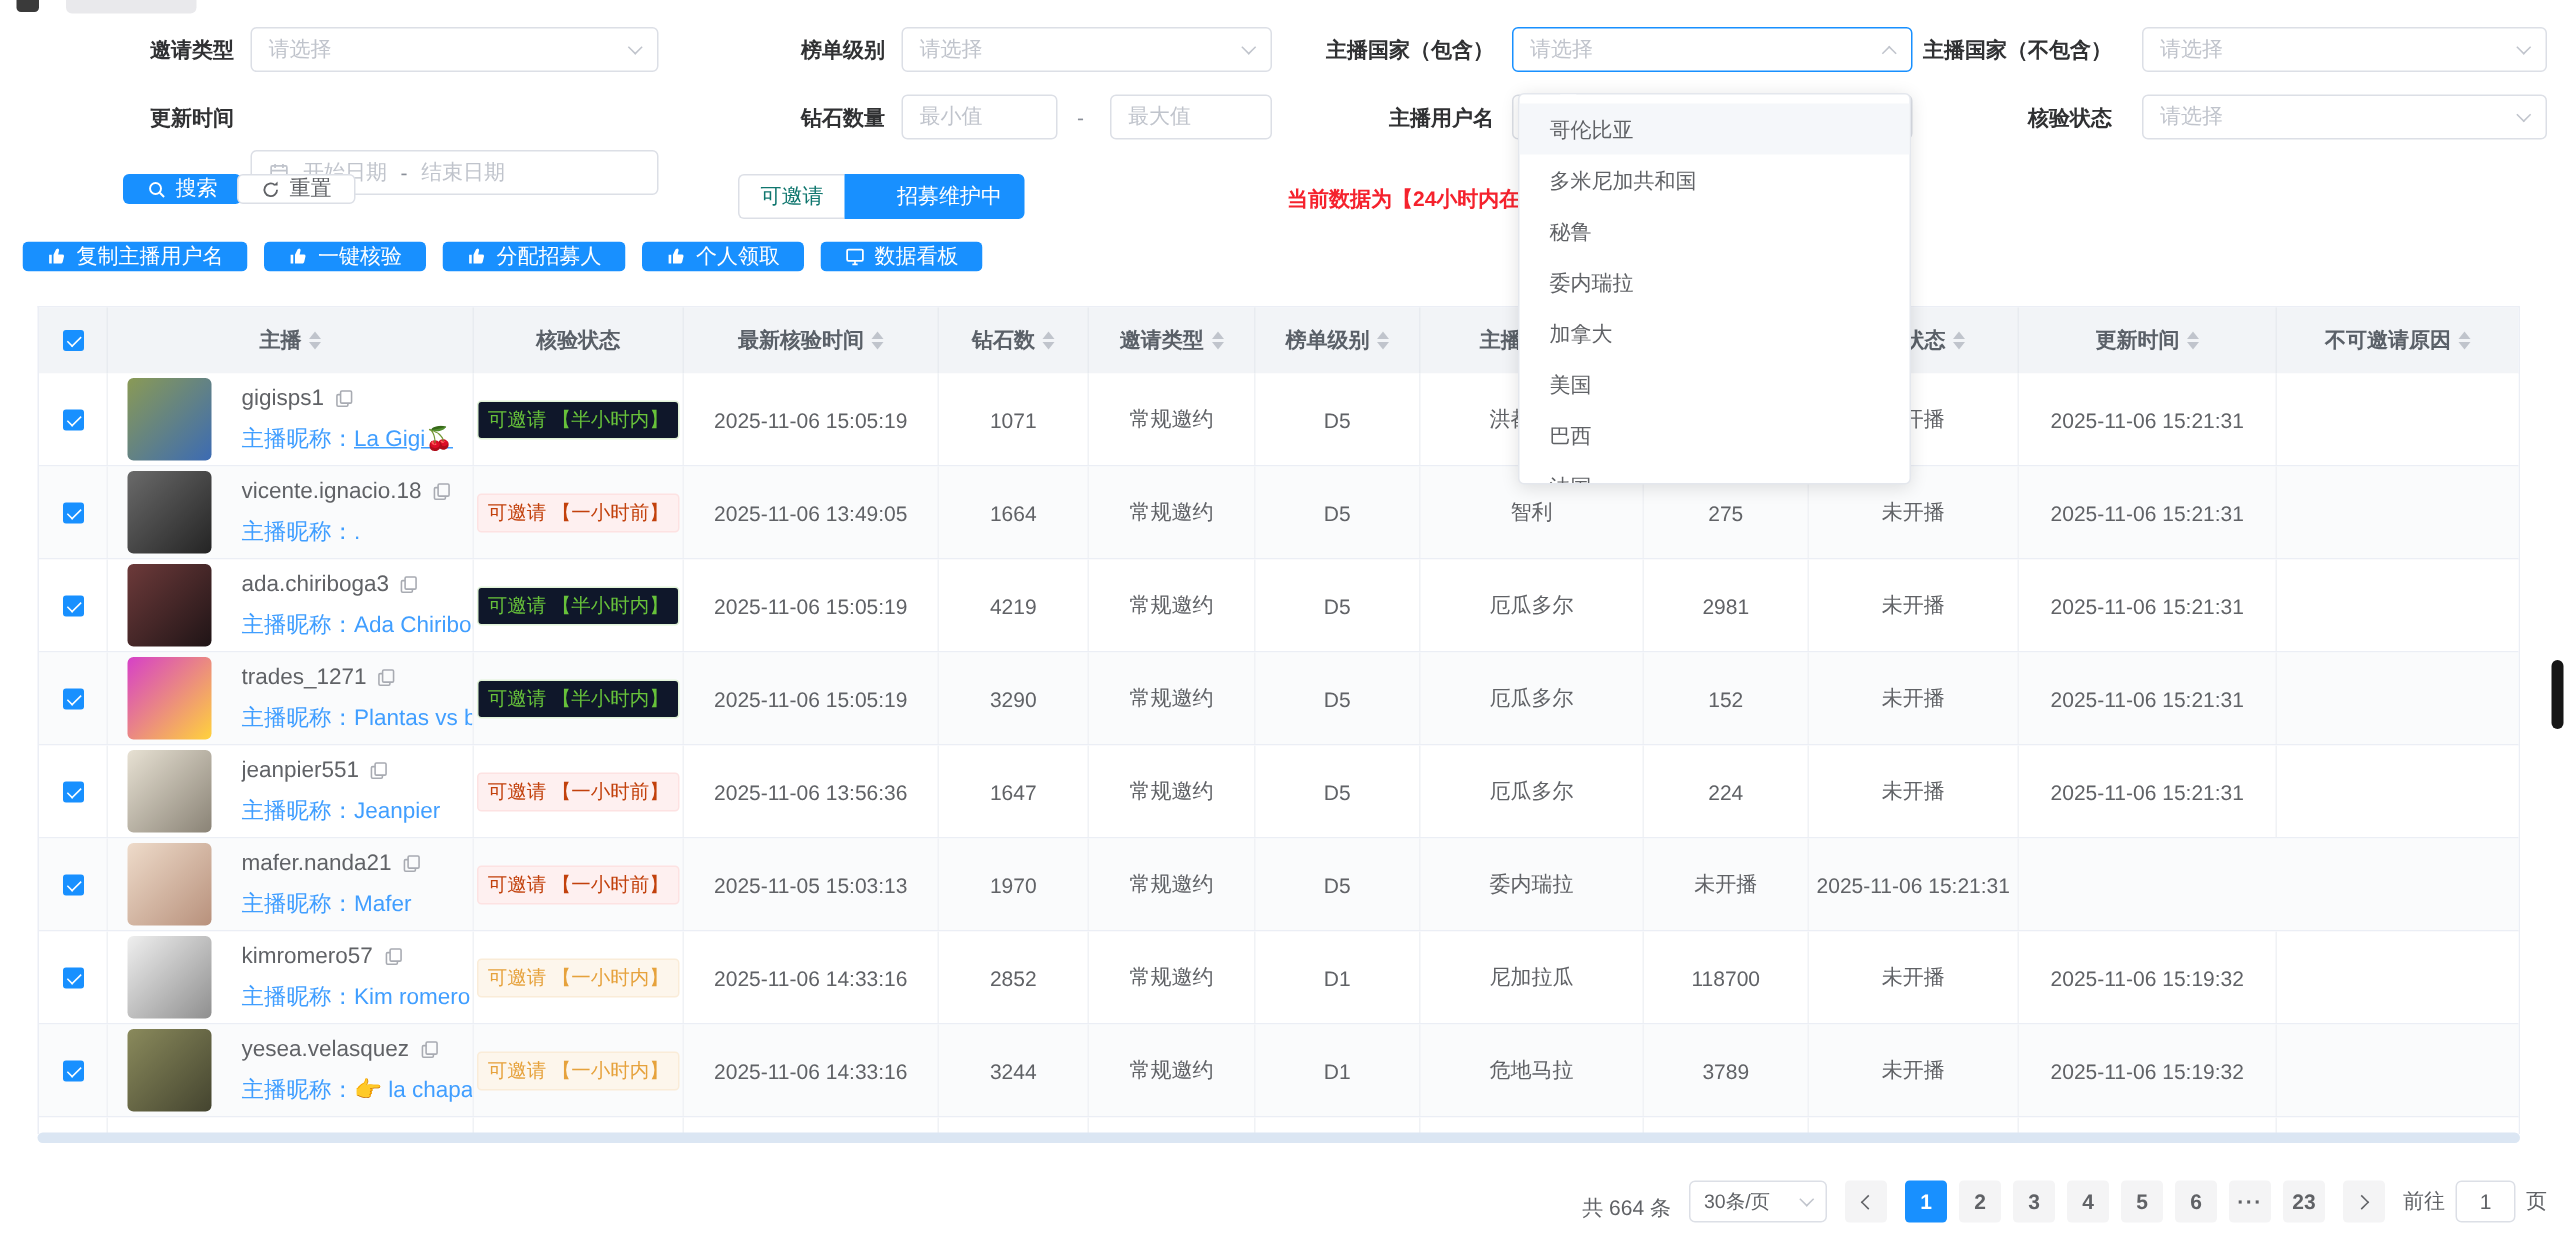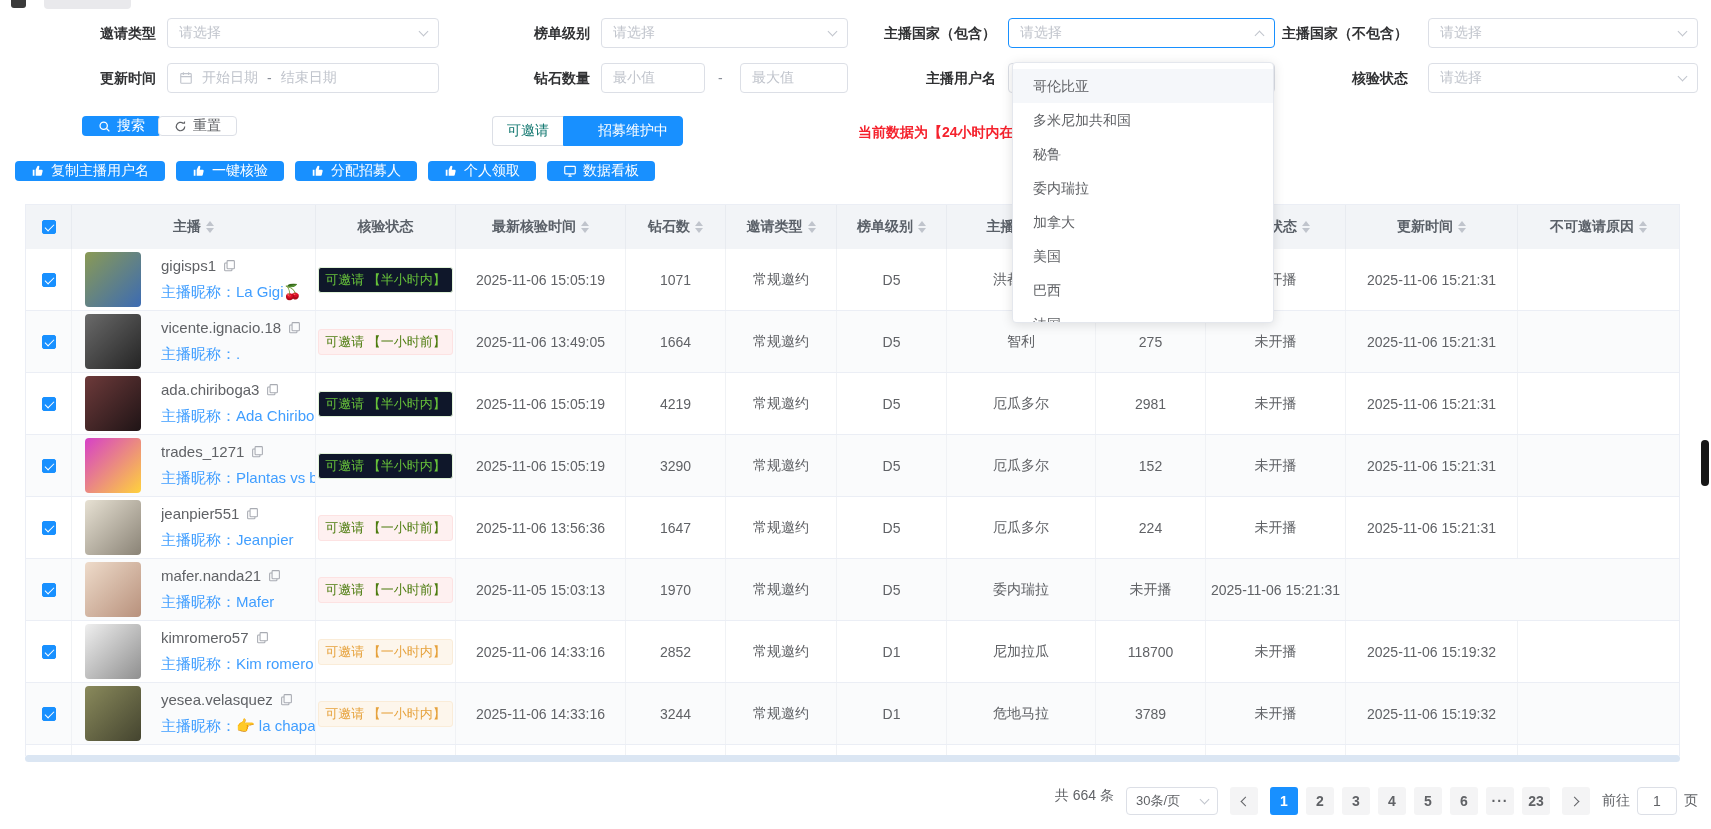--- a/index.html
+++ b/index.html
@@ -19,21 +19,21 @@
   .flabel { height:30px; line-height:30px; font-weight:700; color:#303133; text-align:right; white-space:nowrap; }
   .sel, .inp, .drange {
     height:30px; border:1px solid #dcdfe6; border-radius:4px; background:#fff;
     display:flex; align-items:center; padding:0 11px; cursor:pointer;
   }
   .sel { justify-content:space-between; }
   .sel.active { border-color:#1890ff; }
   .ph { color:#c0c4cc; overflow:hidden; white-space:nowrap; }
   .chev { width:7px; height:7px; border-right:1.4px solid #c0c4cc; border-bottom:1.4px solid #c0c4cc; transform:rotate(45deg); margin-top:-3px; flex:none; }
   .chev.up { transform:rotate(-135deg); margin-top:4px; }
-  .drange { gap:9px; cursor:text; }
+  .drange { gap:9px; cursor:text;margin-top:37px; }
   .dsep { color:#8a8f99; }
   .inp { cursor:text; }
 
   
   .btn { height:20px; border-radius:4px; display:inline-flex; align-items:center; gap:6px; padding:0 15px; font-size:14px; cursor:pointer; white-space:nowrap; border:1px solid transparent; }
   .btn.primary { background:#1890ff; color:#fff; }
   .btn.plain { background:#fff; border-color:#dcdfe6; color:#606266; }
   .toggle { display:flex; }
   .toggle .opt { height:30px; display:flex; align-items:center; padding:0 14px; border:1px solid #dcdfe6; background:#fff; color:#0f766e; cursor:pointer; }
   .toggle .opt:first-child { border-radius:4px 0 0 4px; border-right:none; }
@@ -58,36 +58,36 @@
   .td { display:flex; align-items:center; justify-content:center; color:#606266; border-right:1px solid #f0f2f5; overflow:hidden; white-space:nowrap; }
   .td.anchor { justify-content:flex-start; padding-left:13px; gap:20px; }
   .avatar { width:56px; height:55px; border-radius:4px; flex:none; }
   .ainfo { display:flex; flex-direction:column; gap:9px; overflow:hidden; }
   .aline { display:flex; align-items:center; gap:7px; font-size:15px; color:#606266; }
   .nick { font-size:15px; color:#409eff; overflow:hidden; text-overflow:clip; }
   .cb { width:14px; height:14px; background:#1890ff; border:1px solid #1890ff; border-radius:2px; position:relative; cursor:pointer; flex:none; }
   .cb:after { content:""; position:absolute; left:4px; top:1px; width:4px; height:8px; border-right:1.5px solid #fff; border-bottom:1.5px solid #fff; transform:rotate(45deg); }
   .badge { font-size:13px; padding:3px 6px; border-radius:3px; border:1px solid; }
   .badge.success { color:#67c23a; background:#0f172a; border-color:#e1f3d8; }
-  .badge.danger  { color:#4d7c0f; background:#fef0f0; border-color:#fde2e2; }
+  .badge.danger  { color:#c2410c; background:#fef0f0; border-color:#fde2e2; }
   .badge.warning { color:#e6a23c; background:#fdf6ec; border-color:#faecd8; }
 
   
   .panel { left:1012px; top:62px; width:262px; height:261px; background:#fff; border:1px solid #e4e7ed; border-radius:4px;
            box-shadow:0 2px 12px rgba(0,0,0,.12); z-index:60; padding:6px 0; overflow:hidden; }
   .panel .arrow { position:absolute; top:-5px; left:28px; width:9px; height:9px; background:#fff; border-left:1px solid #e4e7ed; border-top:1px solid #e4e7ed; transform:rotate(45deg); }
   .dd-item { height:34px; line-height:34px; padding:0 20px; color:#606266; cursor:pointer; }
   .dd-item.hl { background:#f5f7fa; }
 
   
   .hscroll { left:25px; top:755px; width:1655px; height:7px; background:#dbe6f3; border-radius:4px; }
   .vscroll { right:2px; top:440px; width:8px; height:46px; background:#161616; border-radius:4px; }
 
   
-  .pager { top:787px; right:13px; display:flex; align-items:flex-start; gap:12px; color:#606266; }
+  .pager { top:787px; right:13px; display:flex; align-items:flex-end; gap:12px; color:#606266; }
   .pager .sizesel { width:92px; height:28px; border:1px solid #dcdfe6; border-radius:4px; display:flex; align-items:center; justify-content:space-between; padding:0 9px; font-size:13px; color:#606266; cursor:pointer; }
   .pgroup { display:flex; align-items:center; gap:8px; }
   .pbtn { min-width:28px; height:28px; border-radius:3px; background:#f4f4f5; display:flex; align-items:center; justify-content:center; font-weight:600; color:#606266; cursor:pointer; padding:0 4px; }
   .pbtn.active { background:#1890ff; color:#fff; }
   .pbtn.more { letter-spacing:1px; }
   .pchev { width:7px; height:7px; border-right:1.6px solid #606266; border-bottom:1.6px solid #606266; }
   .pchev.left { transform:rotate(135deg); margin-left:3px; }
   .pchev.right { transform:rotate(-45deg); margin-right:3px; }
   .goto { display:flex; align-items:center; gap:7px; }
   .goto input { width:40px; height:28px; border:1px solid #dcdfe6; border-radius:4px; text-align:center; font-size:14px; color:#606266; outline:none; font-family:inherit; }
@@ -308,21 +308,21 @@
           <div class="ainfo">
             <div class="aline">
               <span>gigisps1</span>
               <span style="display: flex; cursor: pointer;">
                 <svg width="13" height="13" viewBox="0 0 16 16" fill="none" stroke="#a8abb2" stroke-width="1.3">
                   <rect x="5" y="2" width="9" height="10" rx="1"></rect>
                   <path d="M11 12v1.5a1 1 0 0 1-1 1H3a1 1 0 0 1-1-1V6a1 1 0 0 1 1-1h2"></path>
                 </svg>
               </span>
             </div>
-            <div class="nick"><span>主播昵称：</span><span style="cursor: pointer;">La Gigi🍒</span></div>
+            <div class="nick"><span>主播昵称：</span><span style="cursor: pointer; text-decoration: underline;">La Gigi🍒</span></div>
           </div>
         </div>
         <div class="td">
           <span class="badge success">可邀请 【半小时内】</span>
         </div>
         <div class="td">2025-11-06 15:05:19</div>
         <div class="td">1071</div>
         <div class="td">常规邀约</div>
         <div class="td">D5</div>
         <div class="td">洪都拉斯</div>

